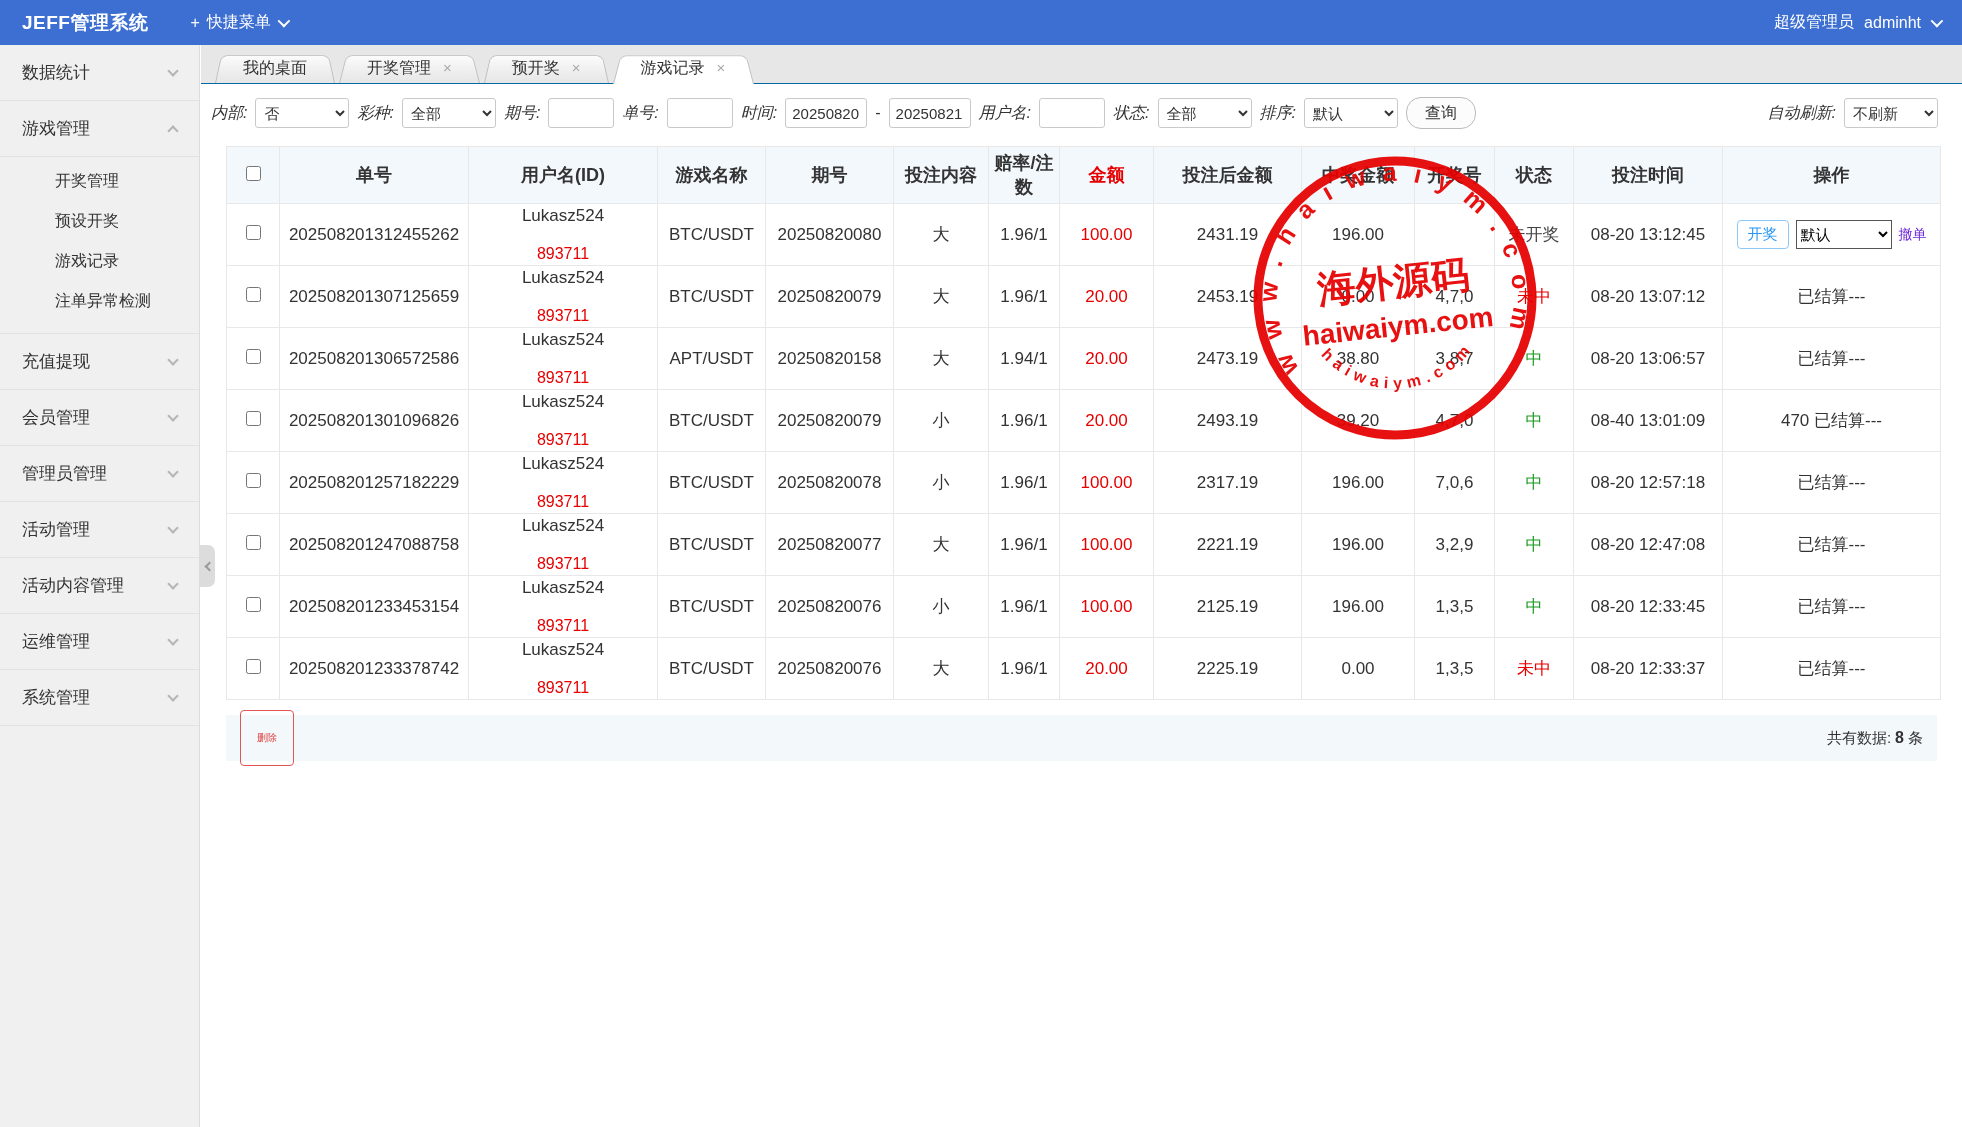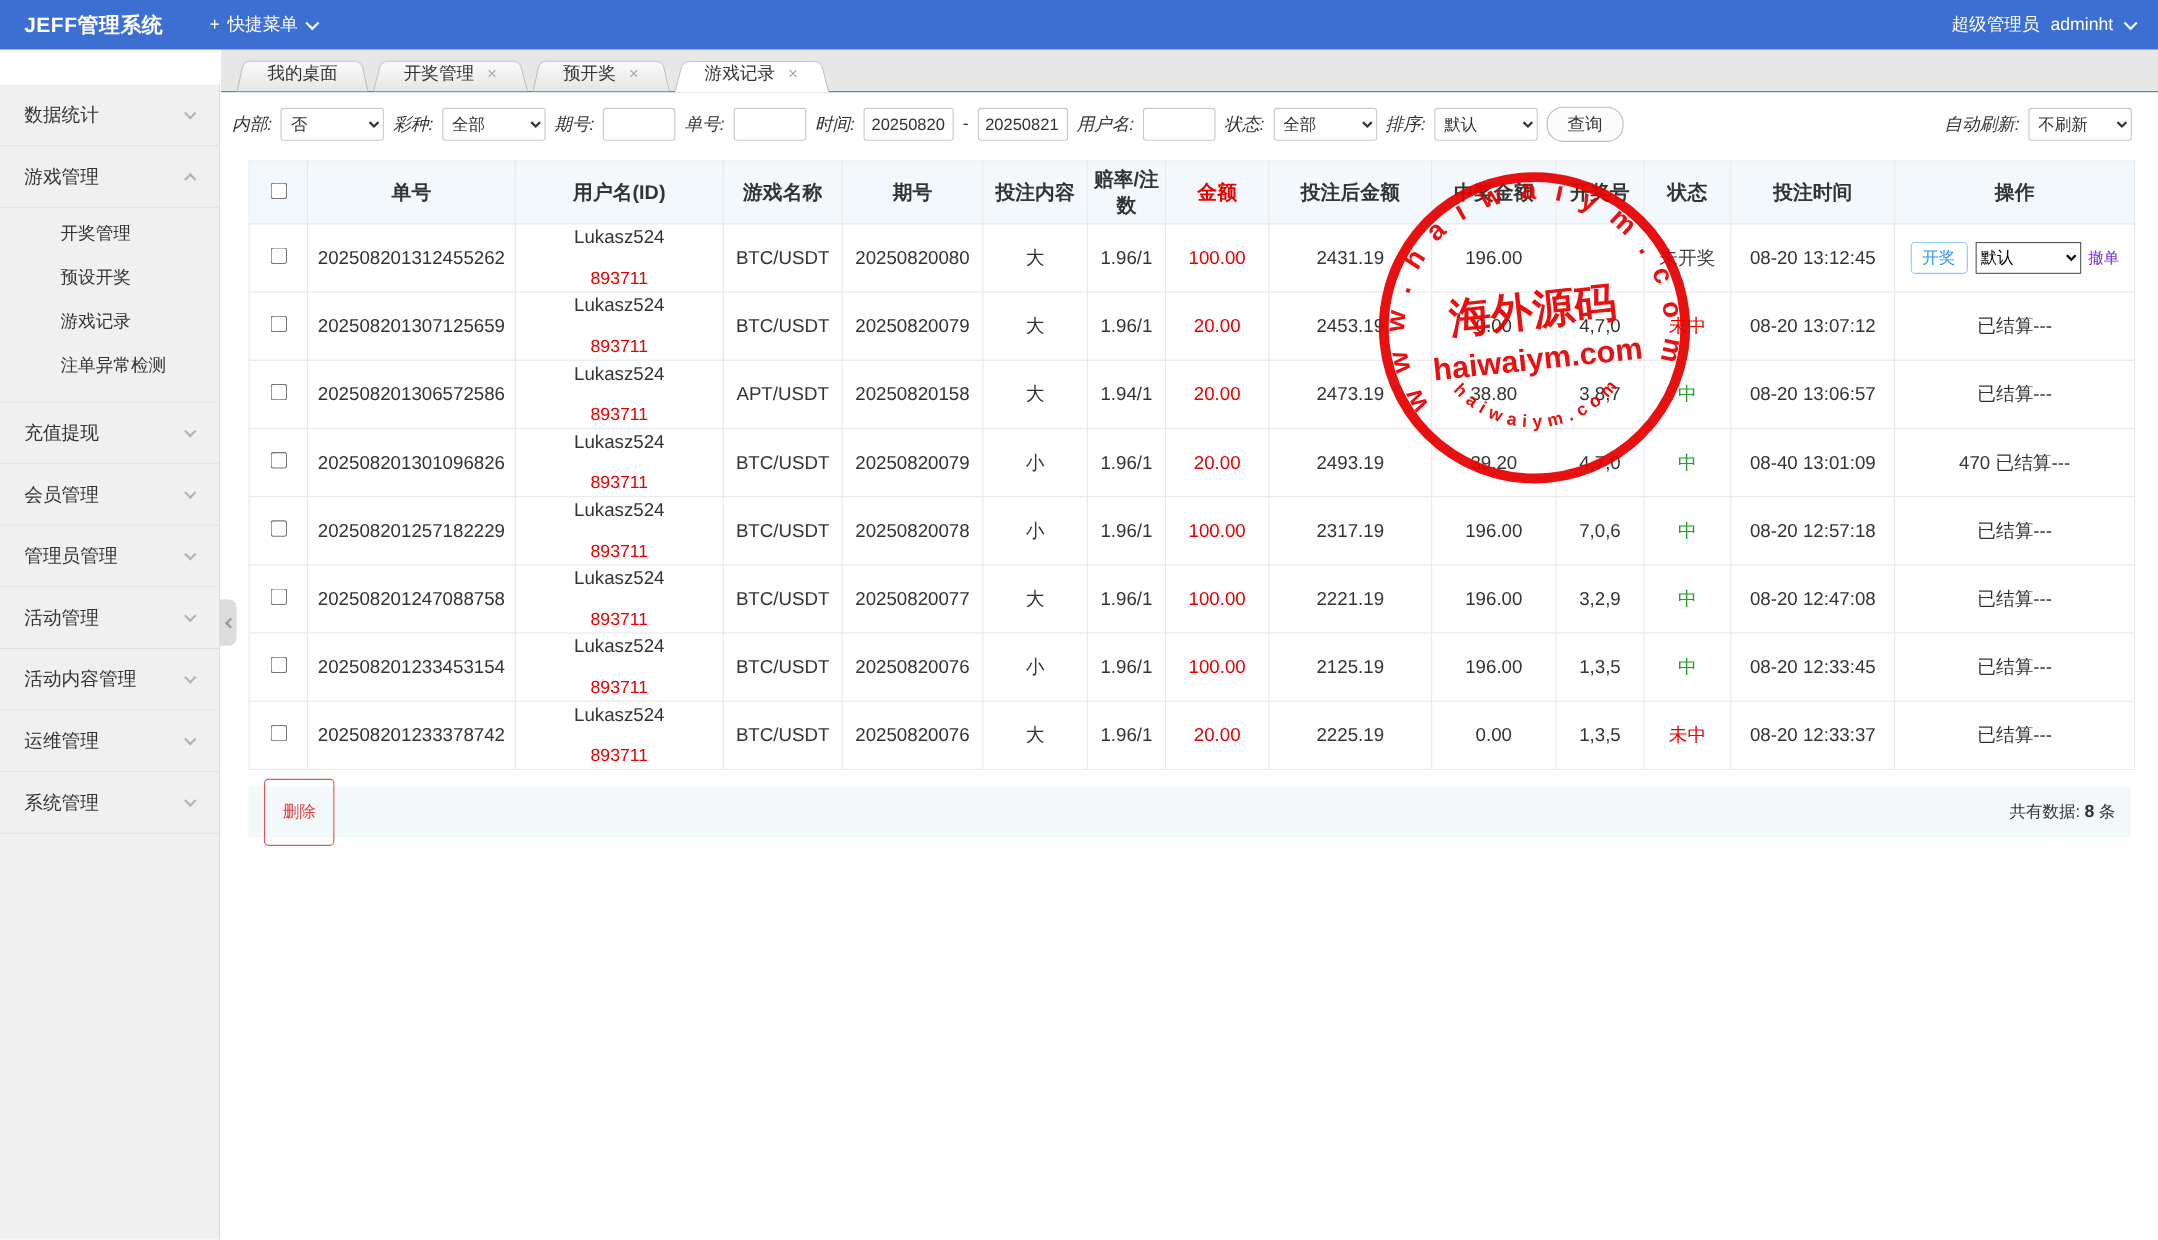--- a/index.html
+++ b/index.html
@@ -17,21 +17,21 @@
   }
   .brand { font-size: 19px; font-weight: bold; letter-spacing: .5px; }
   .quick { margin-left: 42px; font-size: 16px; display: flex; align-items: center; gap: 7px; cursor: pointer; }
   .topbar-right { margin-left: auto; display: flex; align-items: center; gap: 10px; font-size: 16px; text-align: right; }
   .chev-w { width: 9px; height: 9px; border-right: 2px solid #fff; border-bottom: 2px solid #fff;
     transform: rotate(45deg) translateY(-2px); display: inline-block; }
 
   
   .sidebar {
     position: absolute; top: 45px; left: 0; width: 200px; bottom: 0;
-    background: #f0f0f0; border-right: 1px solid #ddd; z-index: 20; margin-top: 32px;
+    background: #f0f0f0; border-right: 1px solid #ddd; z-index: 20;
   }
   .side-item {
     height: 56px; display: flex; align-items: center; justify-content: space-between;
     padding: 0 22px; font-size: 17px; color: #333; border-bottom: 1px solid #e2e2e2;
     cursor: pointer; background: #f0f0f0;
   }
   .chev { width: 8px; height: 8px; border-right: 2px solid #b5b5b5; border-bottom: 2px solid #b5b5b5;
     transform: rotate(45deg); display: inline-block; margin-top: -3px; }
   .chev.up { transform: rotate(-135deg); margin-top: 4px; }
   .side-sub { padding: 4px 0 12px; border-bottom: 1px solid #e2e2e2; background: #f0f0f0; }
@@ -110,21 +110,21 @@
   .lnk-cancel { font-size: 14px; color: #6d28d9; cursor: pointer; }
   .settle-text { font-size: 17px; color: #333; }
 
   
   .table-footer {
     margin: 15px 25px 0; height: 46px; background: #f3f8fb;
     display: flex; align-items: center; justify-content: space-between; padding: 0 14px;
   }
   .btn-delete {
     background: transparent; border: 1px solid #e05656; color: #e04545; border-radius: 4px;
-    padding: 20px 16px; font-size: 15px; cursor: pointer; font-family: inherit;
+    padding: 20px 16px; font-size: 10px; cursor: pointer; font-family: inherit;
   }
   .total-info { font-size: 15px; color: #333; }
   .total-info b { margin: 0 4px; font-size: 16px; }
 
   
   .stamp {
     position: absolute; left: 1245px; top: 148px; width: 300px; height: 300px;
     z-index: 50; pointer-events: none; opacity: .93; transform: rotate(-6deg);
   }
   .stamp text, .stamp textPath { fill: #e60000; font-weight: bold; }

